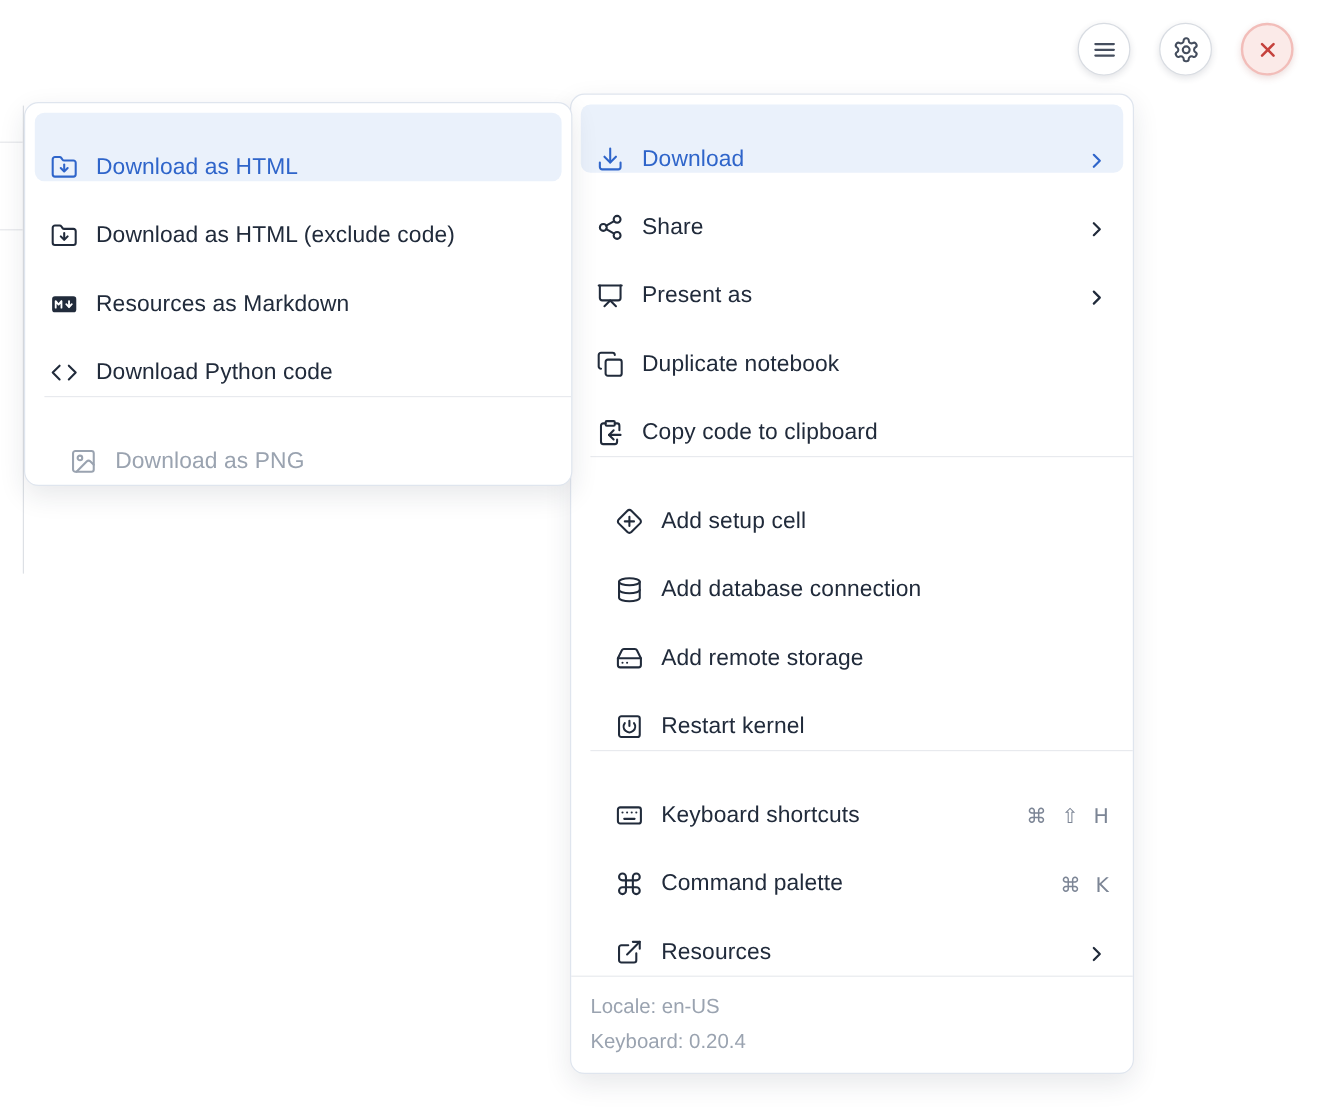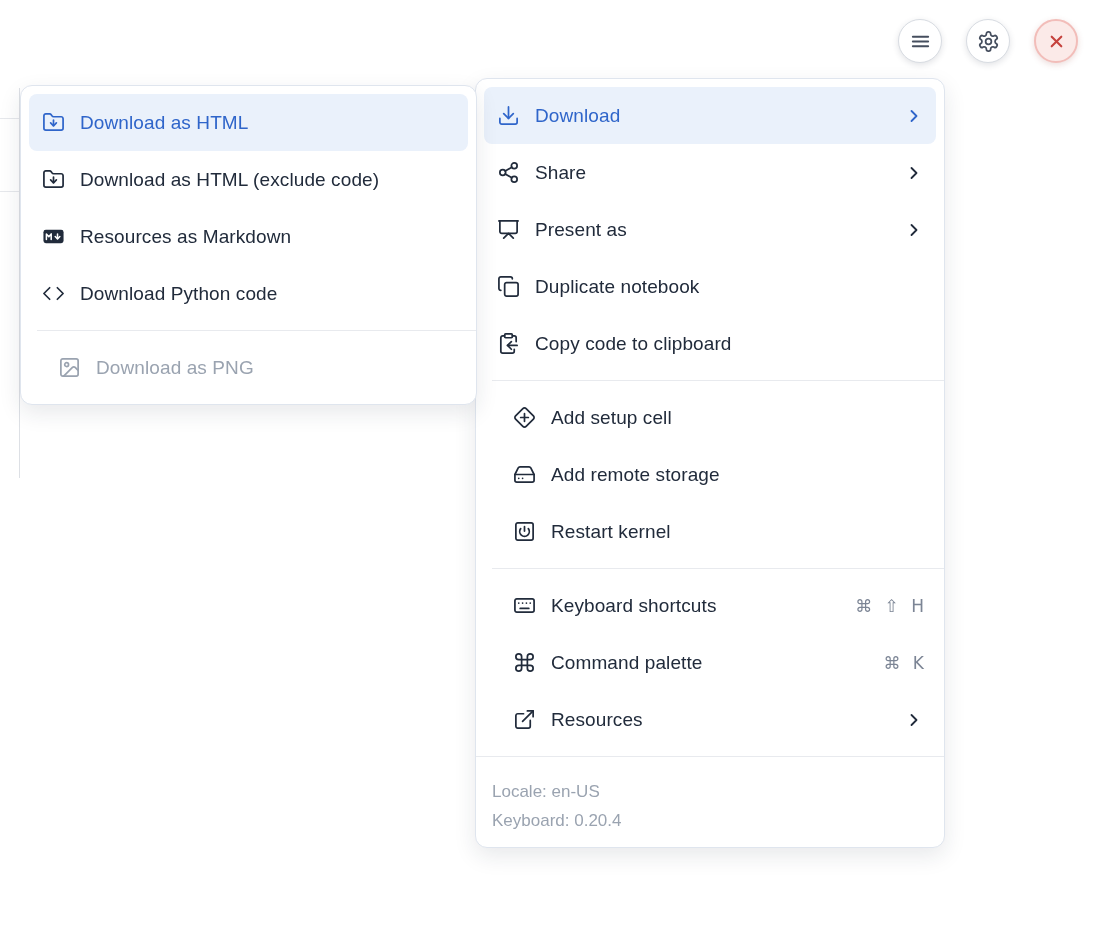--- a/index.html
+++ b/index.html
@@ -37,37 +37,37 @@
   .panel{
     position:absolute;background:#fff;border:1px solid var(--panel-border);
     border-radius:12px;box-shadow:0 8px 22px rgba(30,41,59,.10);
   }
   #submenu-panel{left:20px;top:85px;width:457px;z-index:3;}
   #menu-panel{left:475px;top:78px;width:470px;z-index:2;}
 
   .menu-group{padding:8px;}
   .menu-group + .menu-group{border-top:1px solid var(--border);margin-left:16px;}
   .menu-item{
-    display:flex;align-items:center;gap:15px;height:57px;padding:0 12px;
+    display:flex;align-items:flex-end;gap:15px;height:57px;padding:0 12px;
     border-radius:8px;font-size:19px;color:var(--text);cursor:pointer;
   }
   .menu-item .mi-icon{
     width:24px;display:flex;align-items:center;justify-content:center;flex:none;
   }
   .menu-item .label{flex:1;white-space:nowrap;letter-spacing:.1px;}
   .menu-item.highlighted{background:var(--highlight);color:var(--accent);}
   .menu-item.disabled{color:var(--muted);cursor:default;}
   .menu-item .chev{width:20px;display:flex;justify-content:flex-end;flex:none;}
   .menu-item .shortcut{
     flex:none;color:var(--shortcut);font-size:17px;word-spacing:7px;
     font-family:"DejaVu Sans","Liberation Sans",sans-serif;
   }
 
   .menu-footer{
-    border-top:1px solid var(--border);padding:20px 16px 12px 16px;
+    border-top:1px solid var(--border);padding:10px 16px 12px 16px;
     font-size:17px;color:var(--muted);line-height:29px;
   }
 </style>
 </head>
 <body>
 
 <div class="bg-line bg-vline"></div>
 <div class="bg-line bg-hline1"></div>
 <div class="bg-line bg-hline2"></div>
 
@@ -229,20 +229,30 @@
               <path d="M2.7 10.3a2.41 2.41 0 0 0 0 3.41l7.59 7.59a2.41 2.41 0 0 0 3.41 0l7.59-7.59a2.41 2.41 0 0 0 0-3.41L13.7 2.71a2.41 2.41 0 0 0-3.41 0Z"></path>
               <path d="M12 8v8"></path>
               <path d="M8 12h8"></path>
             </svg>
           </span>
           <span class="label">Add setup cell</span>
         </div>
         <div class="menu-item">
           <span class="mi-icon">
             <svg viewBox="0 0 24 24" width="23" height="23" fill="none" stroke="currentColor" stroke-width="1.8" stroke-linecap="round" stroke-linejoin="round">
+              <ellipse cx="12" cy="5" rx="9" ry="3"></ellipse>
+              <path d="M3 5v14a9 3 0 0 0 18 0V5"></path>
+              <path d="M3 12a9 3 0 0 0 18 0"></path>
+            </svg>
+          </span>
+          <span class="label">Add database connection</span>
+        </div>
+        <div class="menu-item">
+          <span class="mi-icon">
+            <svg viewBox="0 0 24 24" width="23" height="23" fill="none" stroke="currentColor" stroke-width="1.8" stroke-linecap="round" stroke-linejoin="round">
               <line x1="22" y1="12" x2="2" y2="12"></line>
               <path d="M5.45 5.11 2 12v6a2 2 0 0 0 2 2h16a2 2 0 0 0 2-2v-6l-3.45-6.89A2 2 0 0 0 16.76 4H7.24a2 2 0 0 0-1.79 1.11z"></path>
               <line x1="6" y1="16" x2="6.01" y2="16"></line>
               <line x1="10" y1="16" x2="10.01" y2="16"></line>
             </svg>
           </span>
           <span class="label">Add remote storage</span>
         </div>
         <div class="menu-item">
           <span class="mi-icon">

